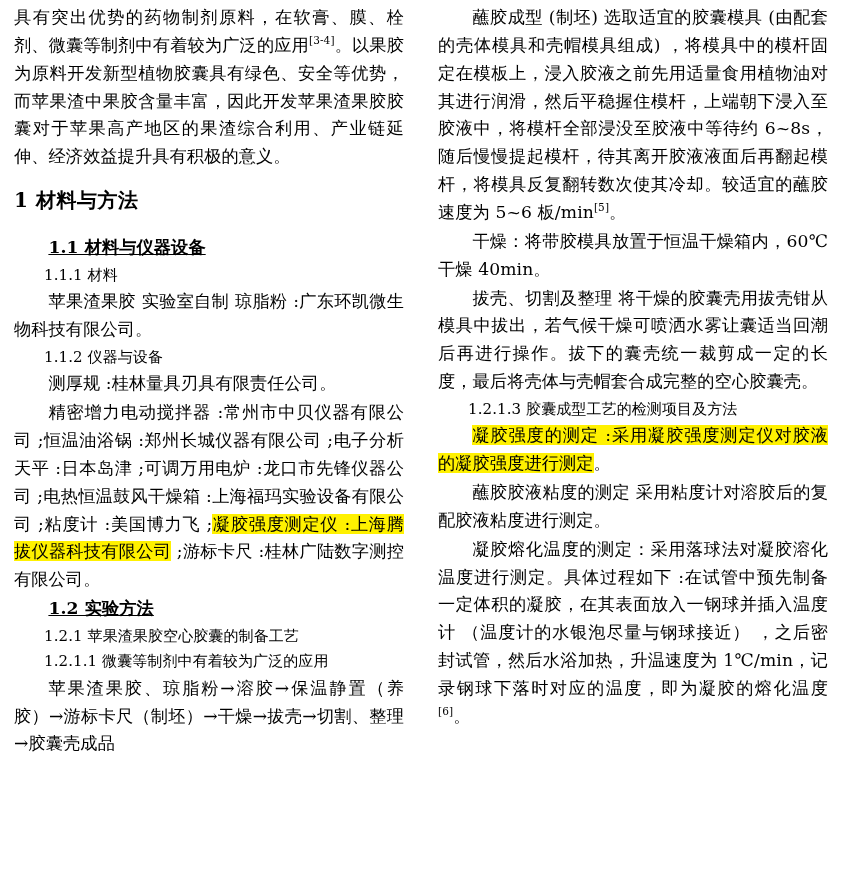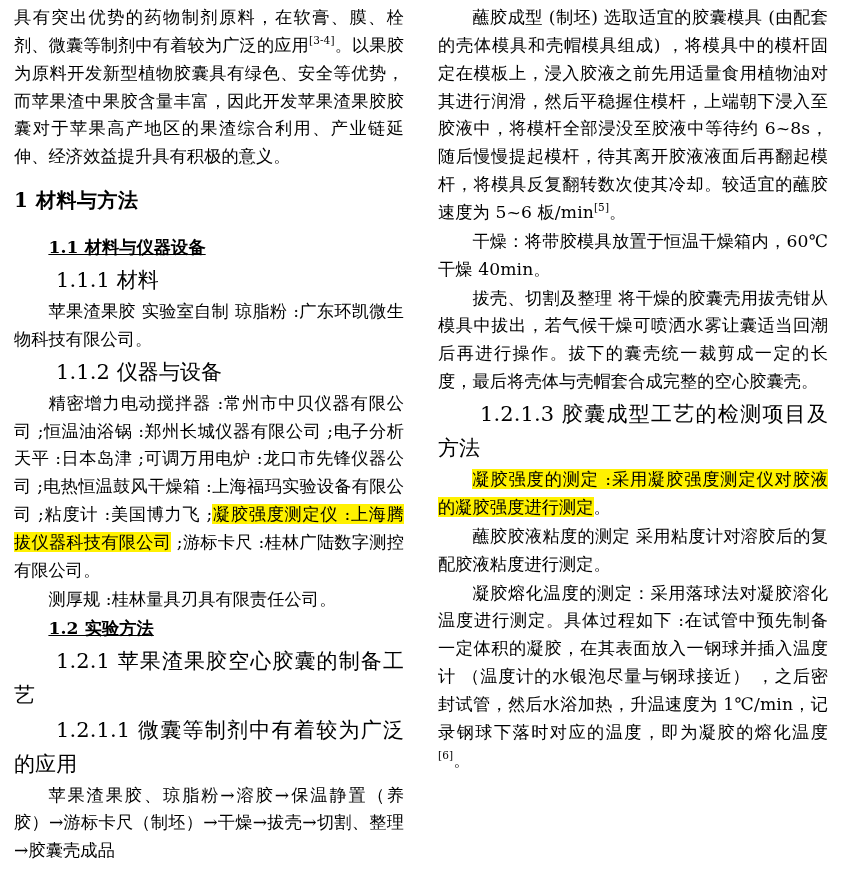--- a/index.html
+++ b/index.html
@@ -46,21 +46,21 @@
   }
   .sub {
     font-size: 17.2px;
     line-height: 1.62;
     margin: 0 0 1px 0;
     text-indent: 2em;
     font-weight: bold;
     text-decoration: underline;
   }
   .subsub {
-    font-size: 21px;
+    font-size: 15px;
     line-height: 1.62;
     margin: 0 0 1px 0;
     text-indent: 2em;
   }
   .hl {
     background: #fff100;
   }
   sup {
     font-size: 10.5px;
     vertical-align: super;
@@ -80,23 +80,23 @@
     <h2 class="section">1 材料与方法</h2>
 
     <p class="sub">1.1 材料与仪器设备</p>
 
     <p class="subsub">1.1.1 材料</p>
 
     <p class="indent2">苹果渣果胶 实验室自制 琼脂粉 :广东环凯微生物科技有限公司。</p>
 
     <p class="subsub">1.1.2 仪器与设备</p>
 
+    <p class="indent2">测厚规 :桂林量具刃具有限责任公司。</p>
+
     <p class="indent2"><span>精密增力电动搅拌器 :常州市中贝仪器有限公司 ;恒温油浴锅 :郑州长城仪器有限公司 ;电子分析天平 :日本岛津 ;可调万用电炉 :龙口市先锋仪器公司 ;电热恒温鼓风干燥箱 :上海福玛实验设备有限公司 ;粘度计 :美国博力飞 ;</span><span class="hl">凝胶强度测定仪 :上海腾拔仪器科技有限公司</span><span> ;游标卡尺 :桂林广陆数字测控有限公司。</span></p>
-
-    <p class="indent2">测厚规 :桂林量具刃具有限责任公司。</p>
 
     <p class="sub">1.2 实验方法</p>
 
     <p class="subsub">1.2.1 苹果渣果胶空心胶囊的制备工艺</p>
 
     <p class="subsub">1.2.1.1 微囊等制剂中有着较为广泛的应用</p>
 
     <p class="indent2">苹果渣果胶、琼脂粉→溶胶→保温静置（养胶）→游标卡尺（制坯）→干燥→拔壳→切割、整理→胶囊壳成品</p>
 
   </div>

